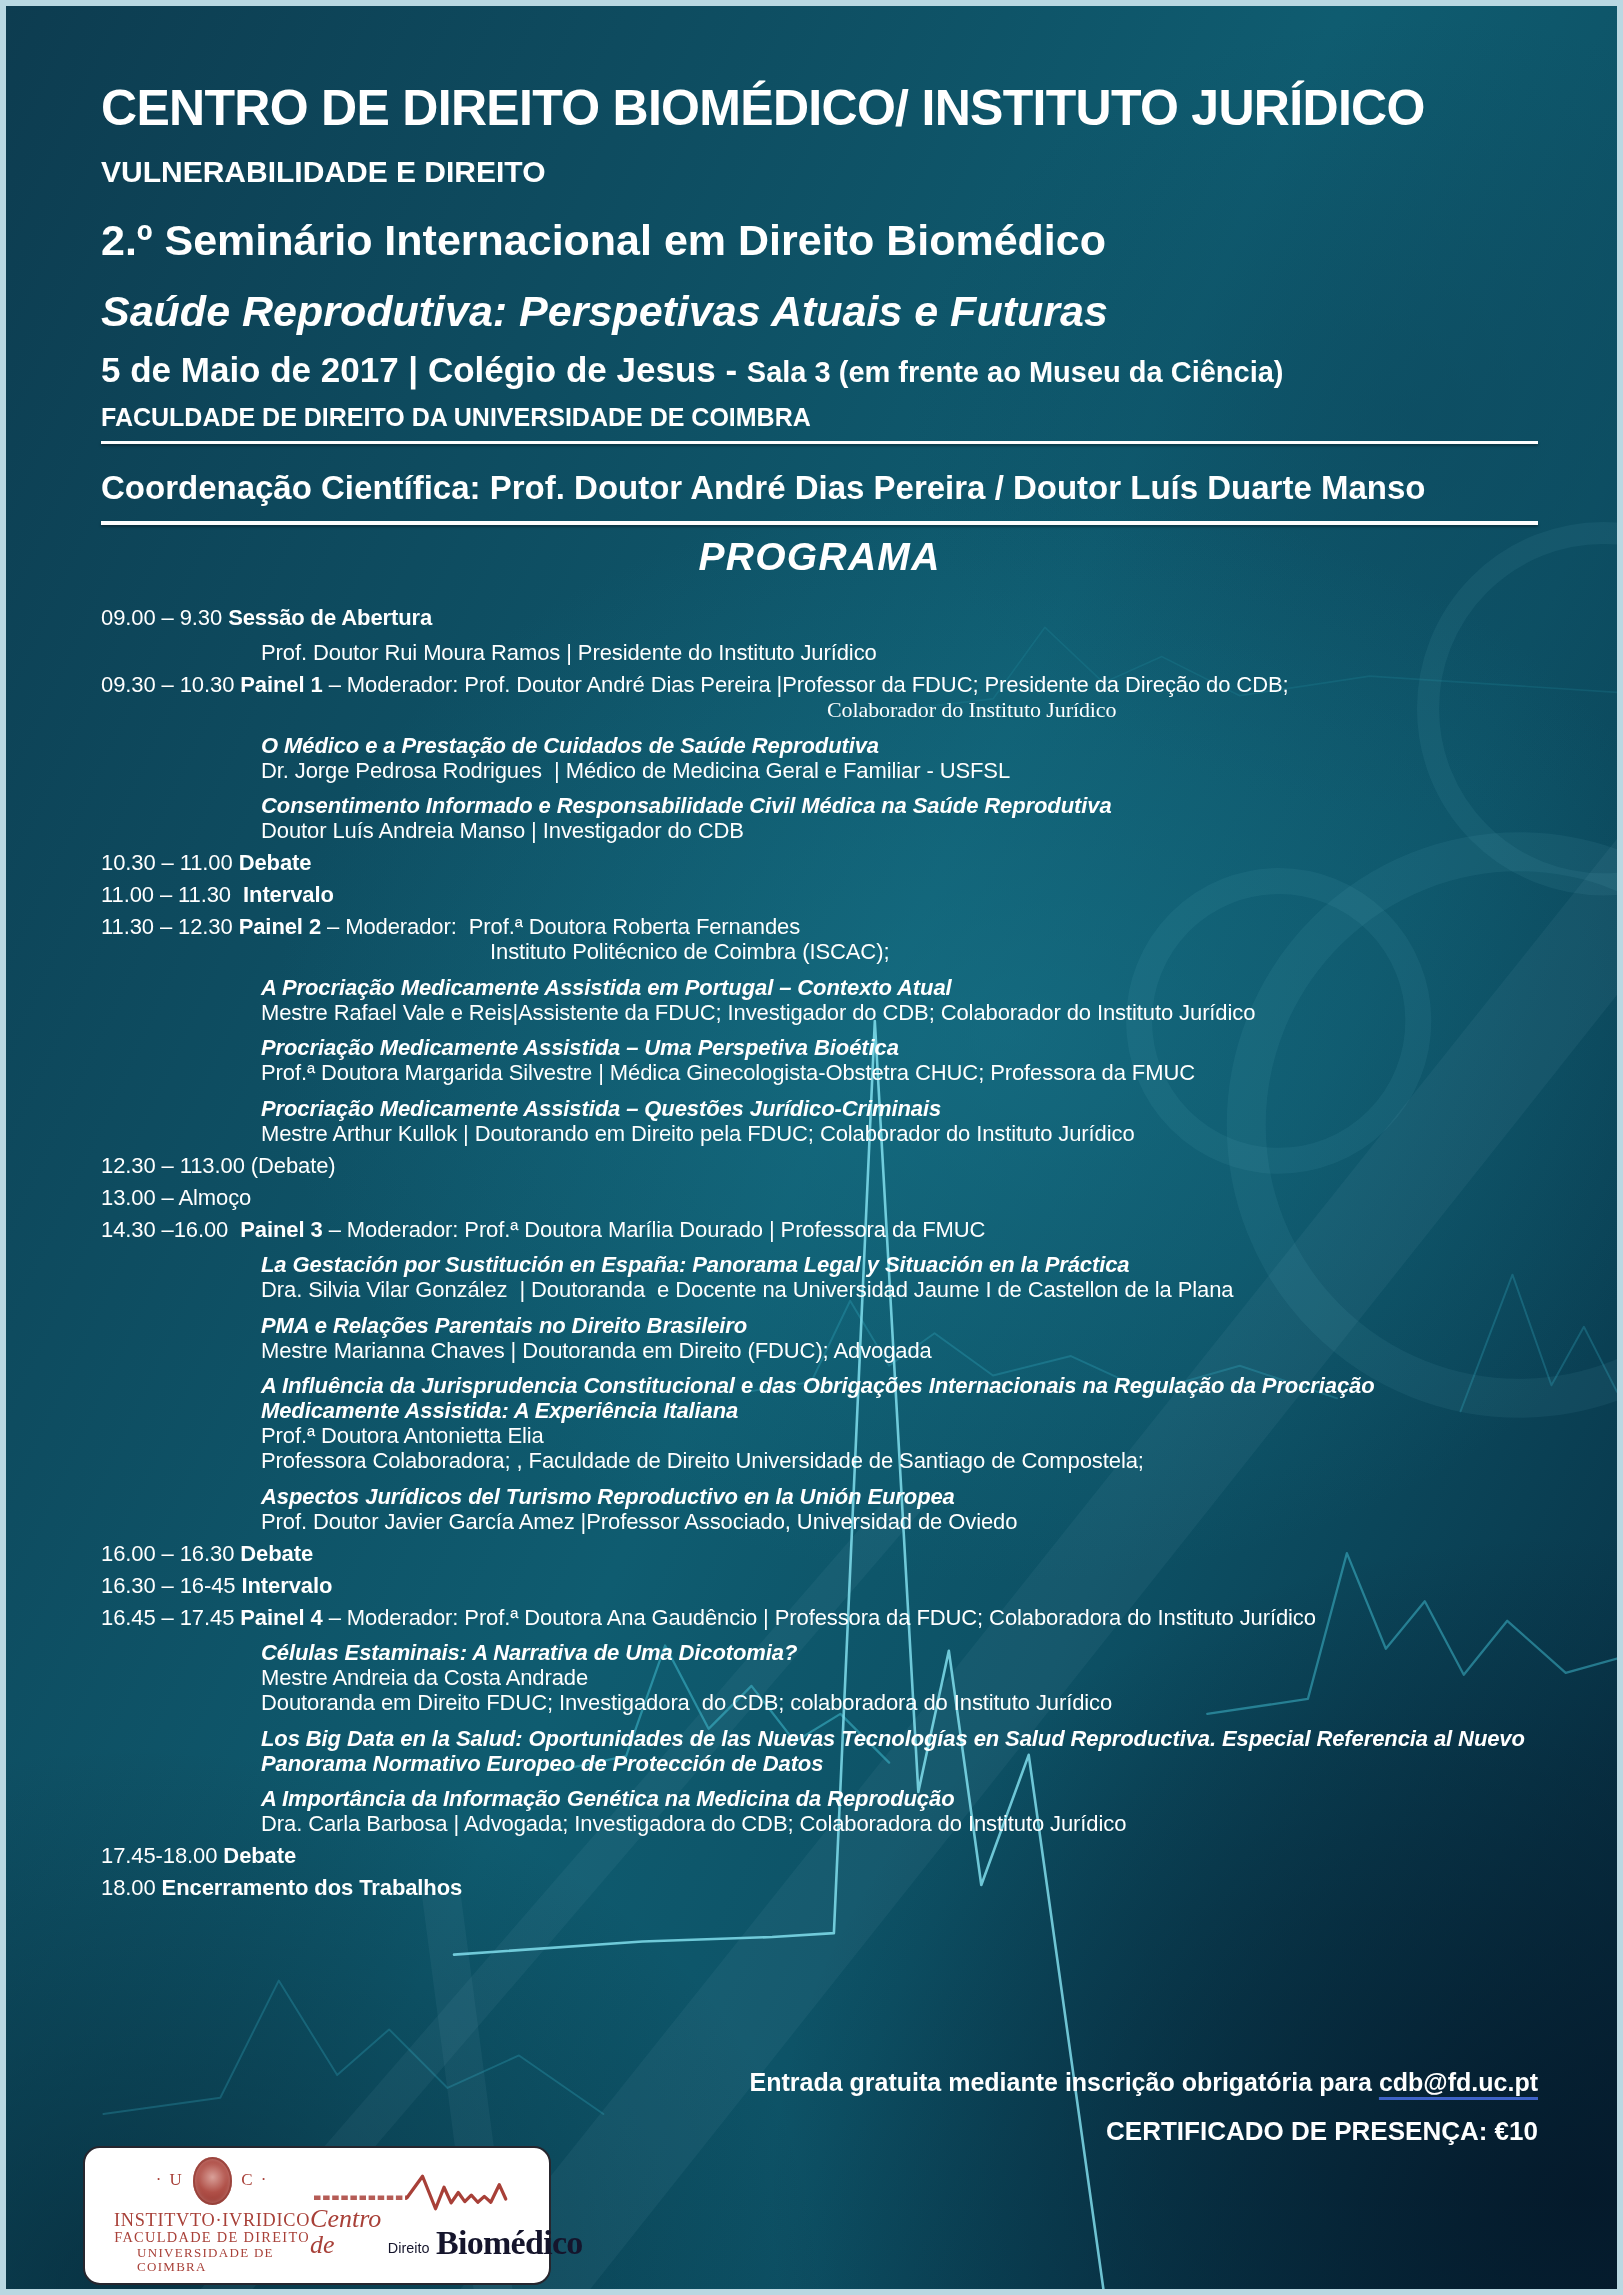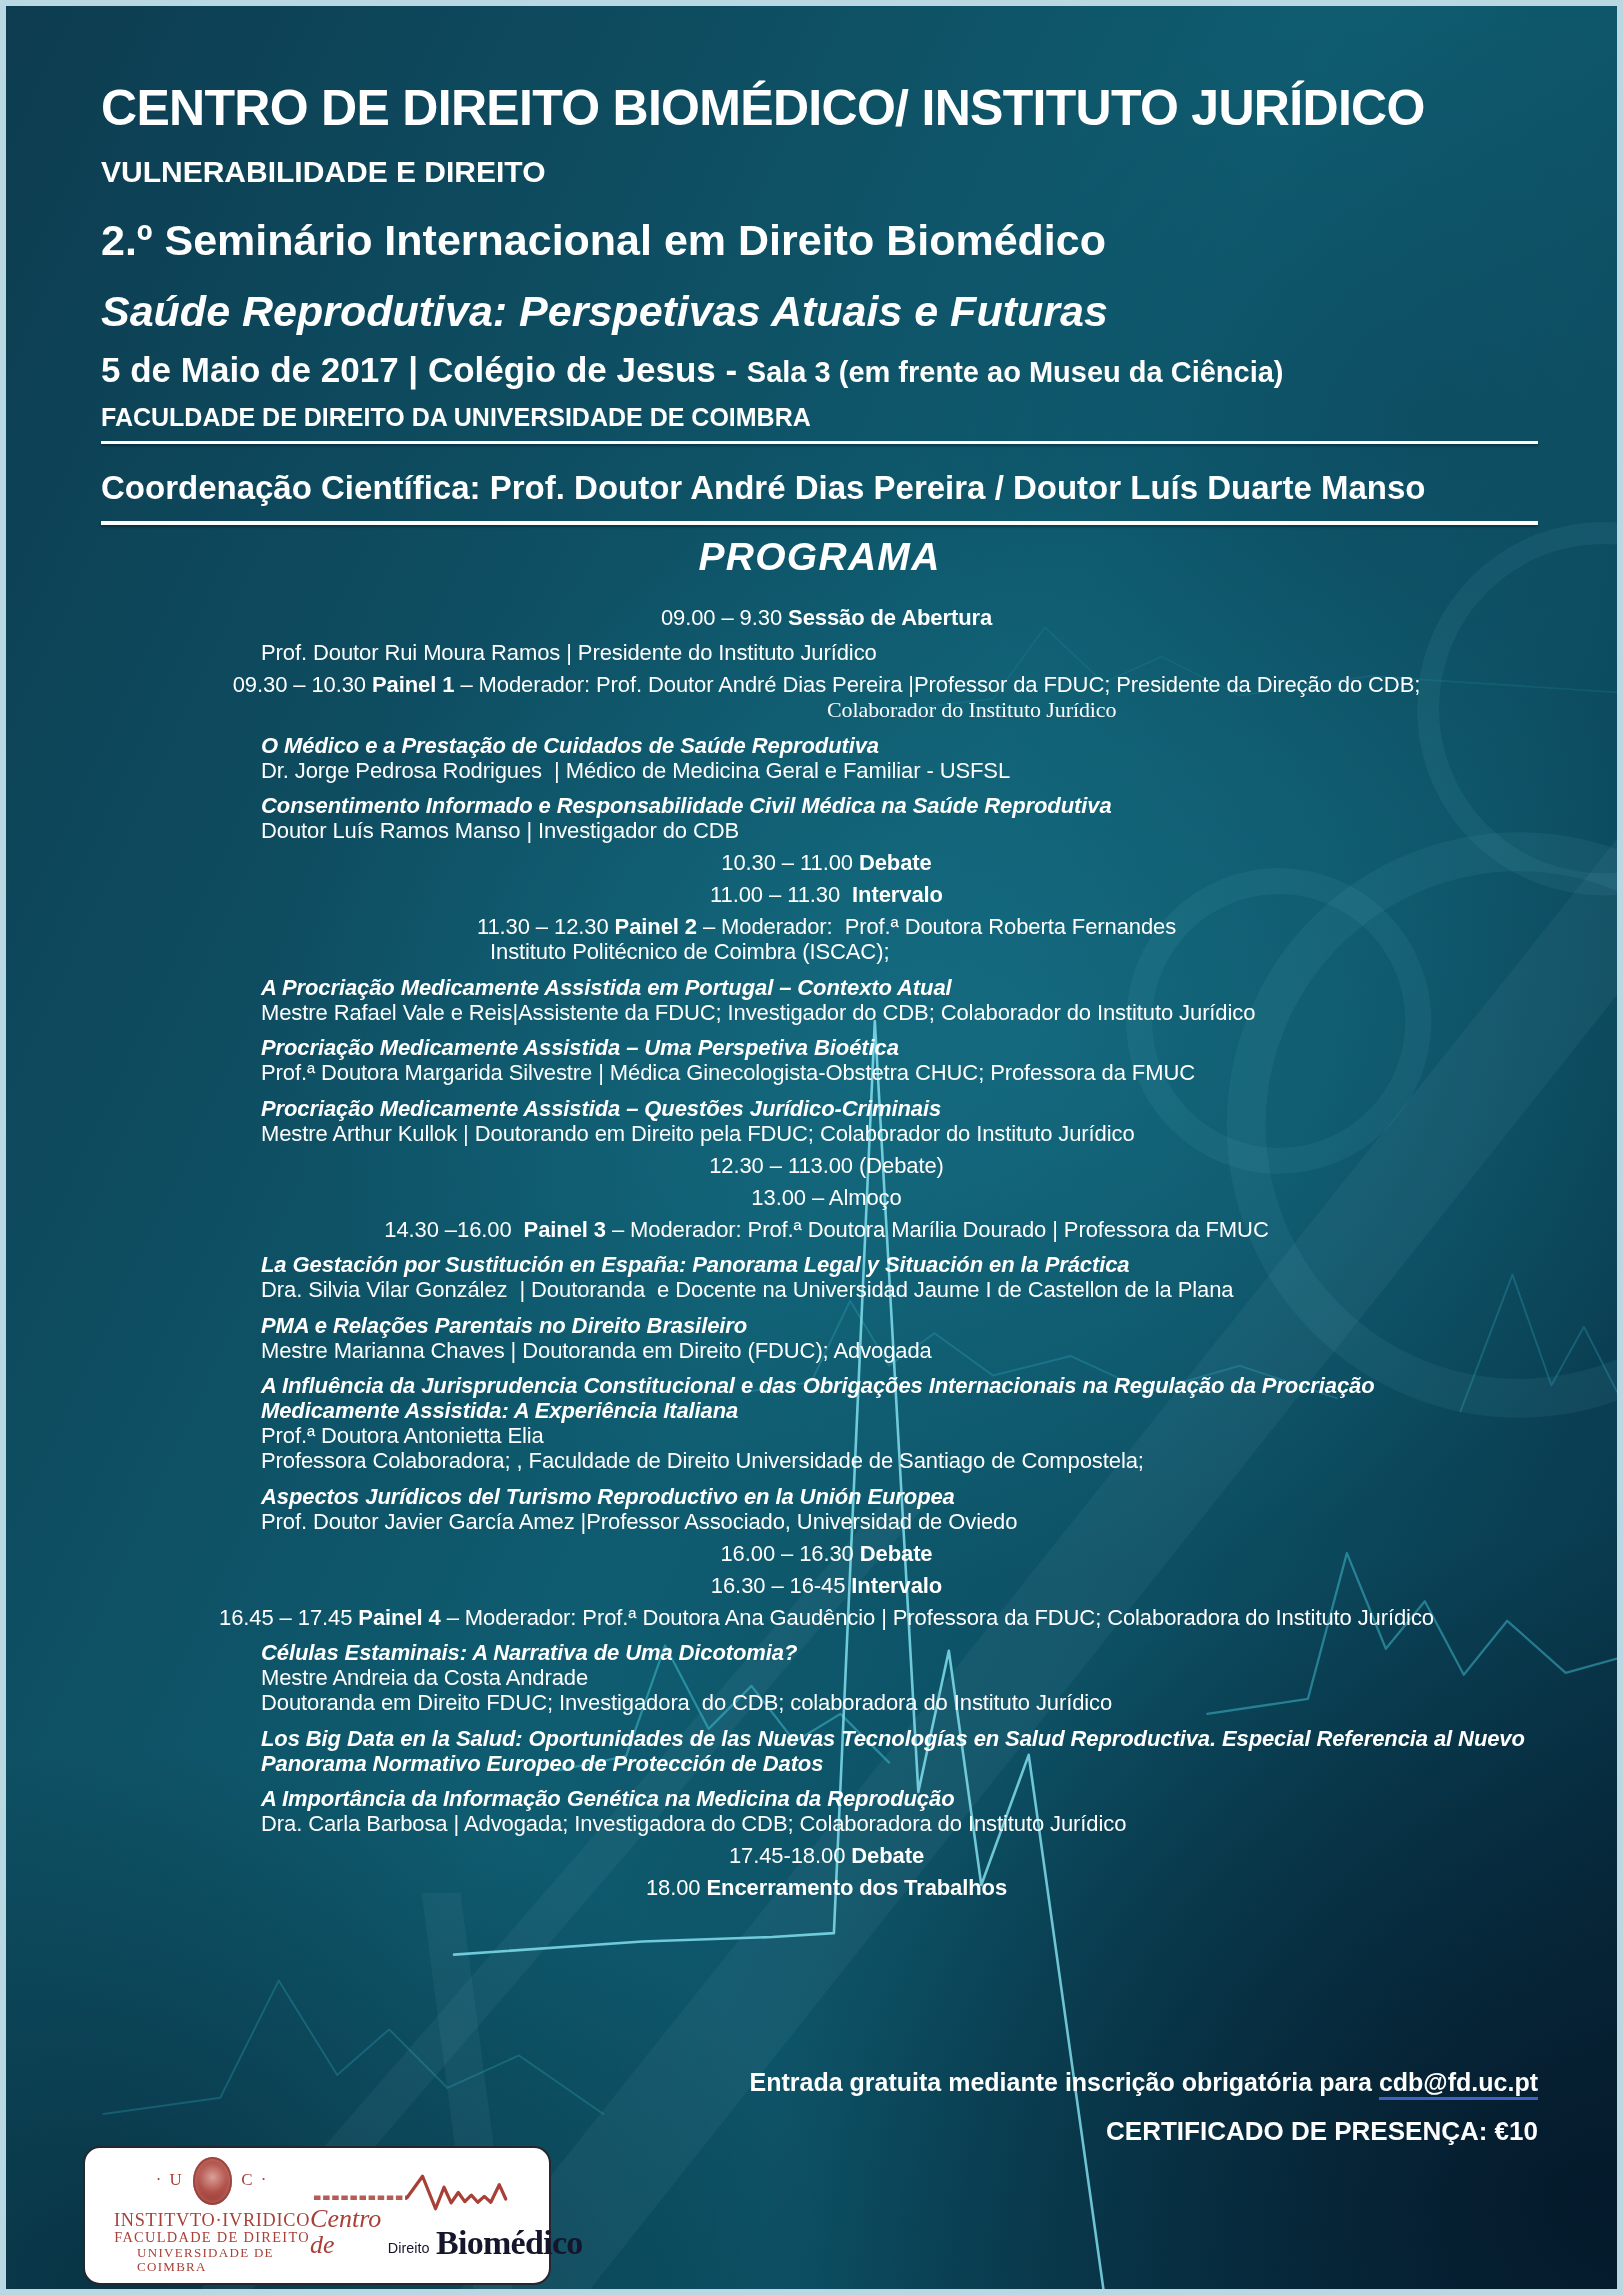--- a/index.html
+++ b/index.html
@@ -40,21 +40,21 @@
   .faculty      { font-size:25px; font-weight:700; margin-top:13px; line-height:1.15; }
   .rule { border:0; height:3.3px; background:#fdfdfd; margin:9.2px 0 0 0; box-shadow:0 2px 2.6px rgba(0,0,0,.35); }
   .coordination { font-size:33px; font-weight:700; margin-top:25px; line-height:1.15; }
   .rule.second  { margin-top:14.4px; }
   .program-heading { text-align:center; font-size:39px; font-weight:700; font-style:italic; margin-top:10px; letter-spacing:1.3px; line-height:1.15; }
 
   
   .program { padding:0 65px 0 95px; font-size:22px; line-height:25px; letter-spacing:-0.1px; }
   .entry { margin-top:7px; }
   .entry.first { margin-top:25px; }
-  .entry-line { white-space:pre-wrap;text-align:center; }
+  .entry-line { white-space:pre-wrap; }
   .seg.bold { font-weight:700; }
   .cont { white-space:pre-wrap; }
   .cont.lvl2 { padding-left:389px; }
   .cont.lvl3 { padding-left:726px;font-family:Liberation Serif, serif; }
   .talk { margin-top:10.5px; margin-left:160px; }
   .talk-title   { font-weight:700; font-style:italic; white-space:pre-wrap; }
   .talk-speaker { white-space:pre-wrap; }
 
   
   .reg-line  { position:absolute; top:2062px; right:79px; font-size:25px; font-weight:700; z-index:3; }
@@ -131,21 +131,21 @@
         </div>
         <div class="entry">
           <div class="entry-line"><span class="seg">09.30 – 10.30 </span><span class="seg bold">Painel 1</span><span class="seg"> – Moderador: Prof. Doutor André Dias Pereira |Professor da FDUC; Presidente da Direção do CDB;</span></div>
           <div class="cont lvl3">Colaborador do Instituto Jurídico</div>
           <div class="talk">
             <div class="talk-title">O Médico e a Prestação de Cuidados de Saúde Reprodutiva</div>
             <div class="talk-speaker">Dr. Jorge Pedrosa Rodrigues  | Médico de Medicina Geral e Familiar - USFSL</div>
           </div>
           <div class="talk">
             <div class="talk-title">Consentimento Informado e Responsabilidade Civil Médica na Saúde Reprodutiva</div>
-            <div class="talk-speaker">Doutor Luís Ramos Manso | Investigador do CDB</div>
+            <div class="talk-speaker">Doutor Luís Andreia Manso | Investigador do CDB</div>
           </div>
         </div>
         <div class="entry">
           <div class="entry-line"><span class="seg">10.30 – 11.00 </span><span class="seg bold">Debate</span></div>
         </div>
         <div class="entry">
           <div class="entry-line"><span class="seg">11.00 – 11.30  </span><span class="seg bold">Intervalo</span></div>
         </div>
         <div class="entry">
           <div class="entry-line"><span class="seg">11.30 – 12.30 </span><span class="seg bold">Painel 2</span><span class="seg"> – Moderador:  Prof.ª Doutora Roberta Fernandes</span></div>

